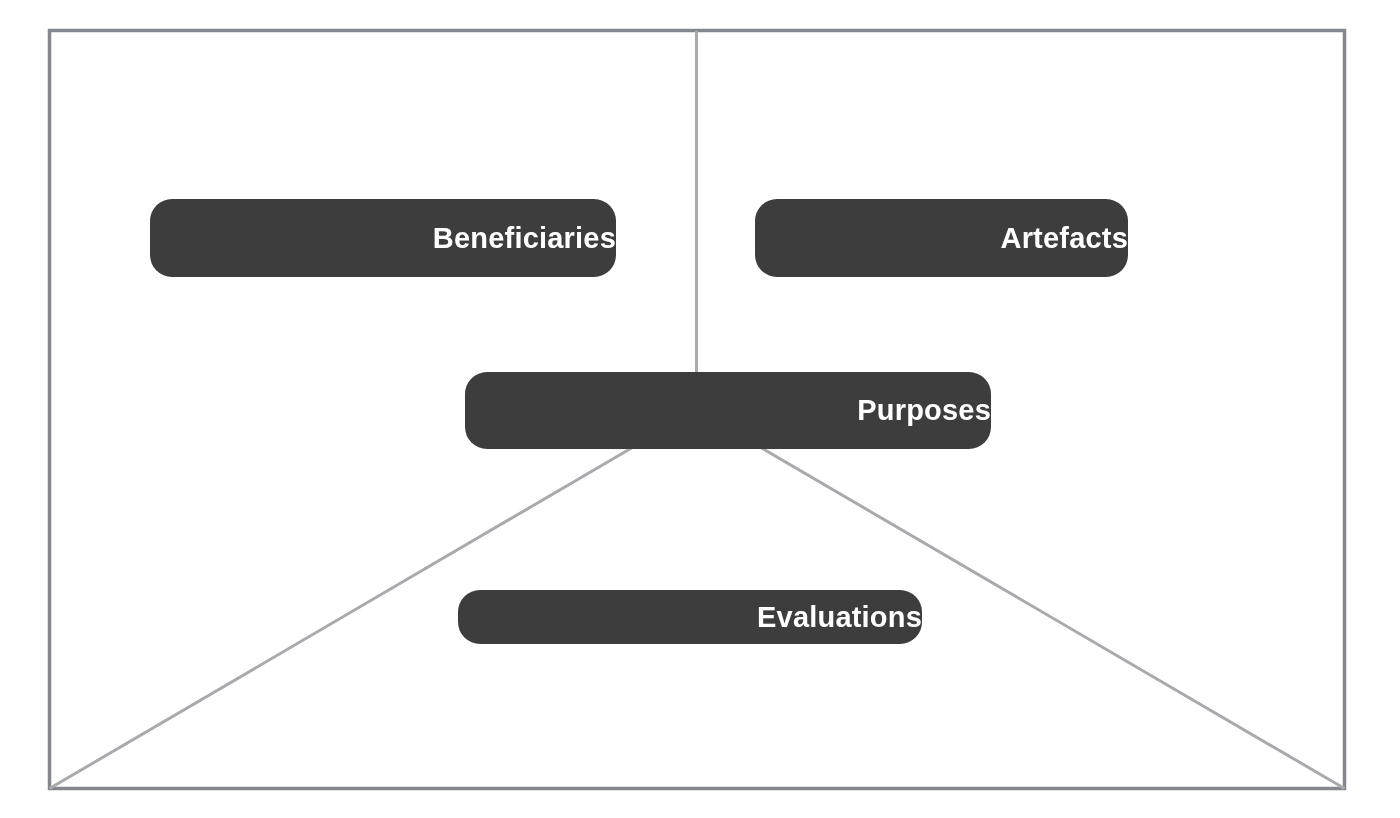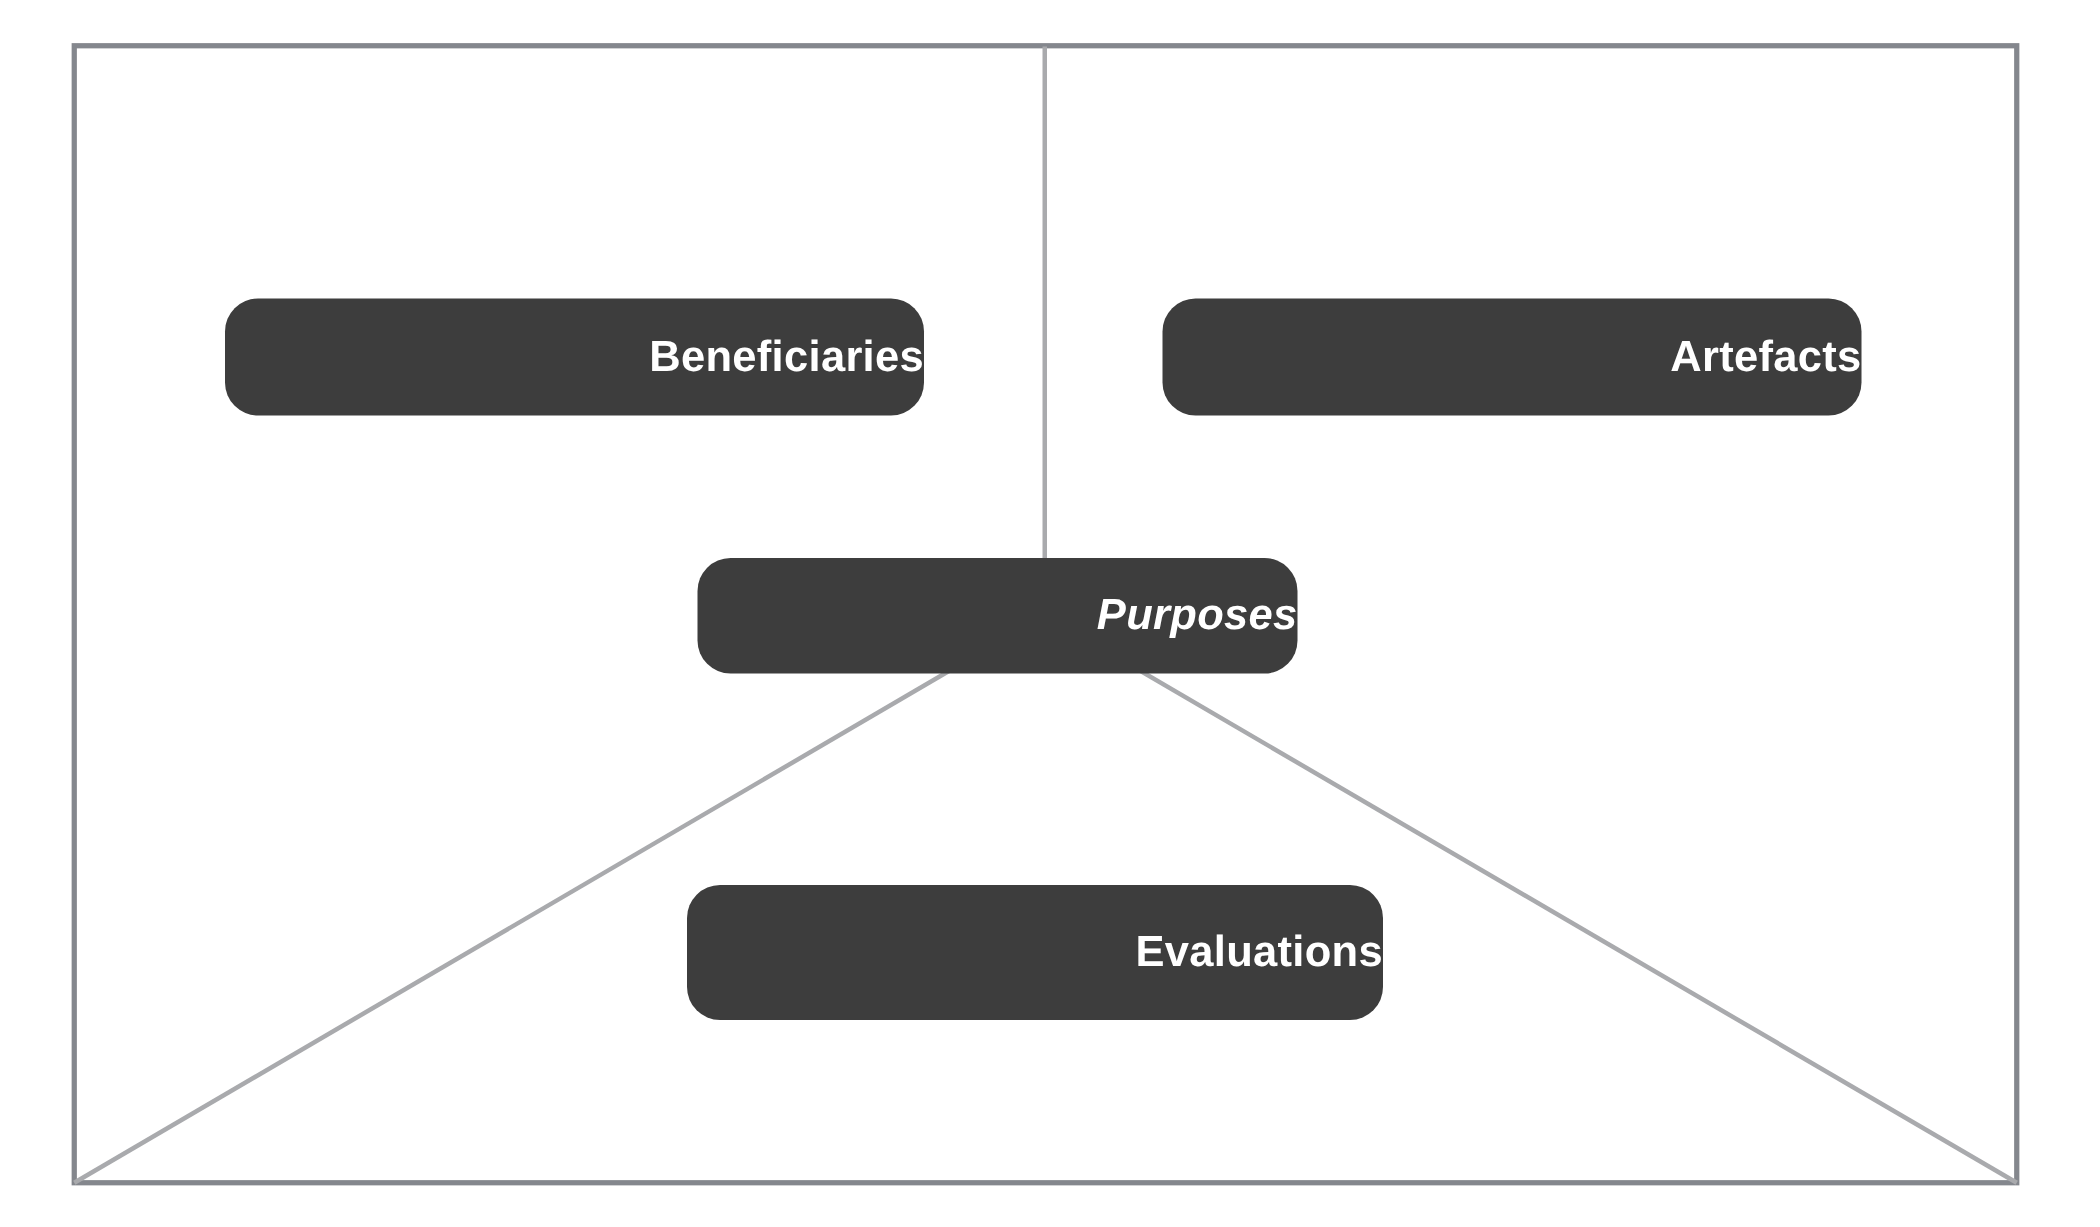--- a/index.html
+++ b/index.html
@@ -30,23 +30,23 @@
     display: flex;
     align-items: center;
     justify-content: flex-end;
     color: #ffffff;
     font-size: 29px;
     font-weight: bold;
     letter-spacing: 0.2px;
     z-index: 2;
   }
   .node-beneficiaries { left: 150px; top: 199px; width: 466px; height: 78px; }
-  .node-artefacts     { left: 775px; top: 199px; width: 466px; height: 78px; }
-  .node-purposes      { left: 465px; top: 372px; width: 400px; height: 77px; font-style: italic; }
-  .node-evaluations   { left: 458px; top: 590px; width: 464px; height: 90px; }
+  .node-artefacts     { left: 755px; top: 199px; width: 373px; height: 78px; }
+  .node-purposes      { left: 465px; top: 372px; width: 526px; height: 77px; }
+  .node-evaluations   { left: 458px; top: 590px; width: 464px; height: 54px; }
 </style>
 </head>
 <body>
 
 <div class="canvas">
 
   <svg class="lines-layer" width="1400" height="818" viewBox="0 0 1400 818" xmlns="http://www.w3.org/2000/svg">
     <rect x="49.5" y="30.5" width="1295" height="758" fill="none" stroke="#84878d" stroke-width="3.5"></rect>
     <line x1="696.5" y1="31" x2="696.5" y2="410" stroke="#a9aaad" stroke-width="3"></line>
     <line x1="696.5" y1="410" x2="49.5" y2="788.5" stroke="#a9aaad" stroke-width="3"></line>

